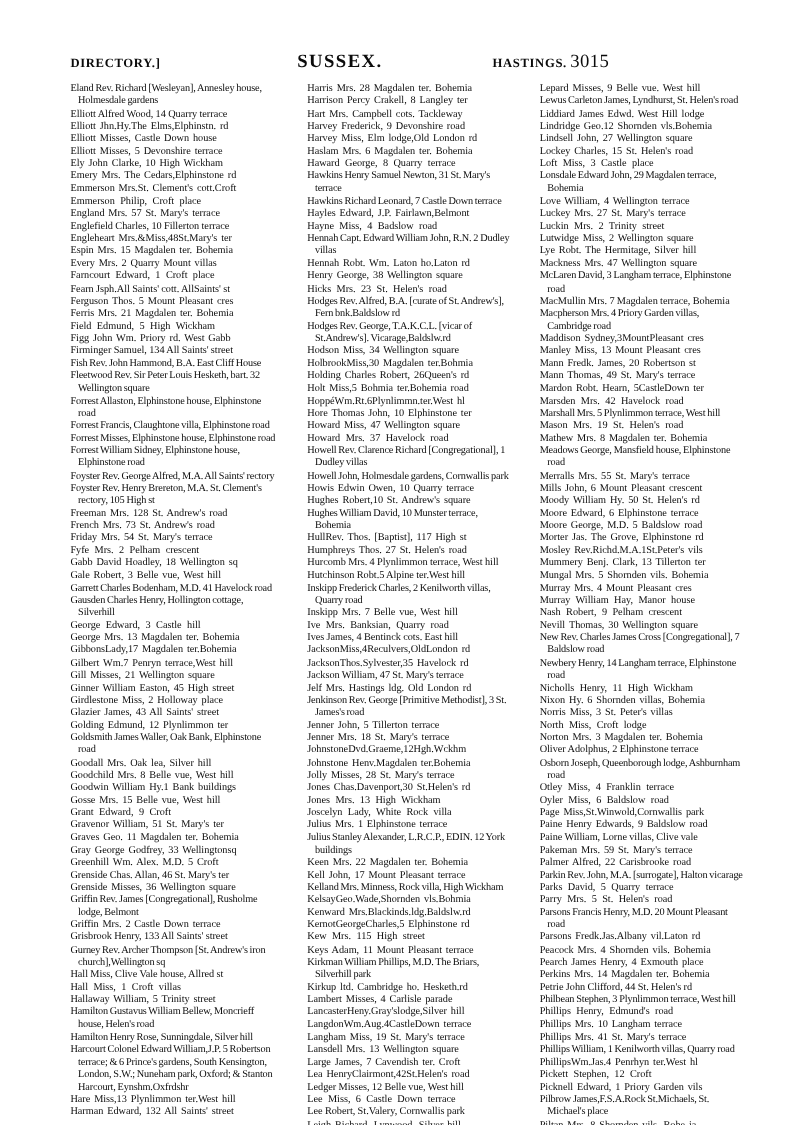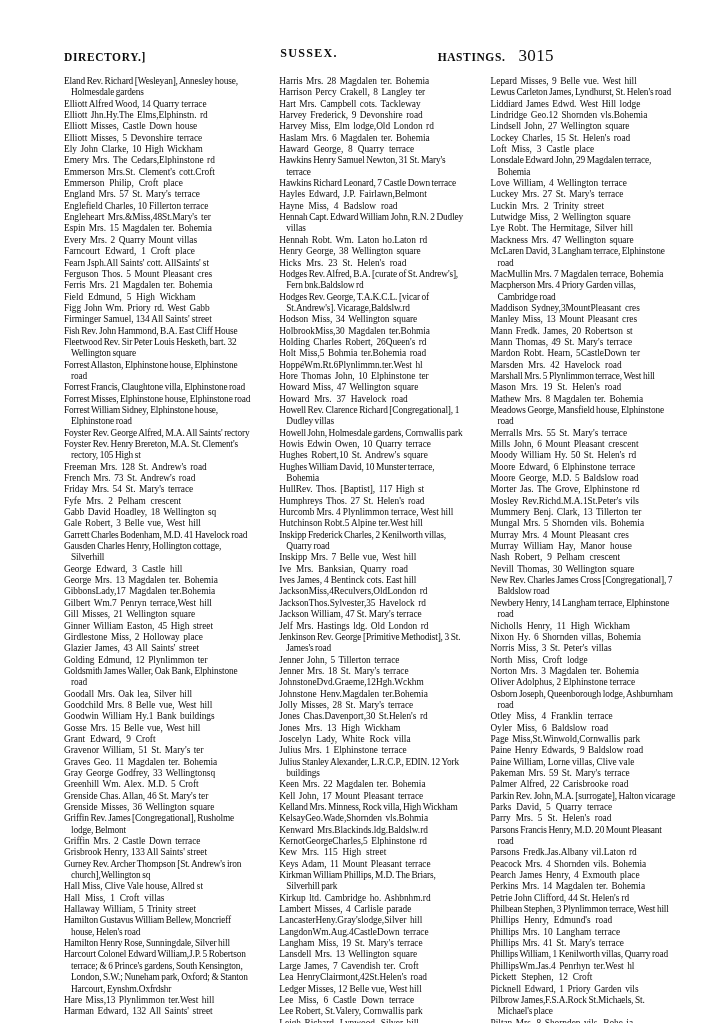--- a/index.html
+++ b/index.html
@@ -43,29 +43,29 @@
     display: flex;
     align-items: baseline;
   }
   .rh-left {
     font-size: 11.5px;
     letter-spacing: .6px;
     font-weight: 700;
     text-transform: uppercase;
   }
   .rh-center {
-    font-size: 12px;
+    font-size: 17px;
     font-weight: 700;
     letter-spacing: 1.3px;
     position: absolute;
     left: 0; right: 0;
     justify-content: center;
   }
   .rh-right {
-    gap: 13px;
+    gap: 3px;
     align-items: baseline;
   }
   .rh-loc {
     font-size: 11.5px;
     letter-spacing: .6px;
     font-weight: 700;
     text-transform: uppercase;
   }
   .rh-page {
     font-size: 17px;
@@ -254,21 +254,21 @@
         <p class="entry tight">Julius Stanley Alexander, L.R.C.P., EDIN. 12 York buildings</p>
         <p class="entry loose">Keen Mrs. 22 Magdalen ter. Bohemia</p>
         <p class="entry loose">Kell John, 17 Mount Pleasant terrace</p>
         <p class="entry tight">Kelland Mrs. Minness, Rock villa, High Wickham</p>
         <p class="entry loose">KelsayGeo.Wade,Shornden vls.Bohmia</p>
         <p class="entry loose">Kenward Mrs.Blackinds.ldg.Baldslw.rd</p>
         <p class="entry loose">KernotGeorgeCharles,5 Elphinstone rd</p>
         <p class="entry loose2">Kew Mrs. 115 High street</p>
         <p class="entry loose">Keys Adam, 11 Mount Pleasant terrace</p>
         <p class="entry tight">Kirkman William Phillips, M.D. The Briars, Silverhill park</p>
-        <p class="entry loose">Kirkup ltd. Cambridge ho. Ashbnhm.rd</p>
+        <p class="entry loose">Kirkup ltd. Cambridge ho. Hesketh.rd</p>
         <p class="entry loose">Lambert Misses, 4 Carlisle parade</p>
         <p class="entry loose">LancasterHeny.Gray'slodge,Silver hill</p>
         <p class="entry loose">LangdonWm.Aug.4CastleDown terrace</p>
         <p class="entry loose">Langham Miss, 19 St. Mary's terrace</p>
         <p class="entry loose">Lansdell Mrs. 13 Wellington square</p>
         <p class="entry loose">Large James, 7 Cavendish ter. Croft</p>
         <p class="entry loose">Lea HenryClairmont,42St.Helen's road</p>
         <p class="entry">Ledger Misses, 12 Belle vue, West hill</p>
         <p class="entry loose2">Lee Miss, 6 Castle Down terrace</p>
         <p class="entry">Lee Robert, St.Valery, Cornwallis park</p>

